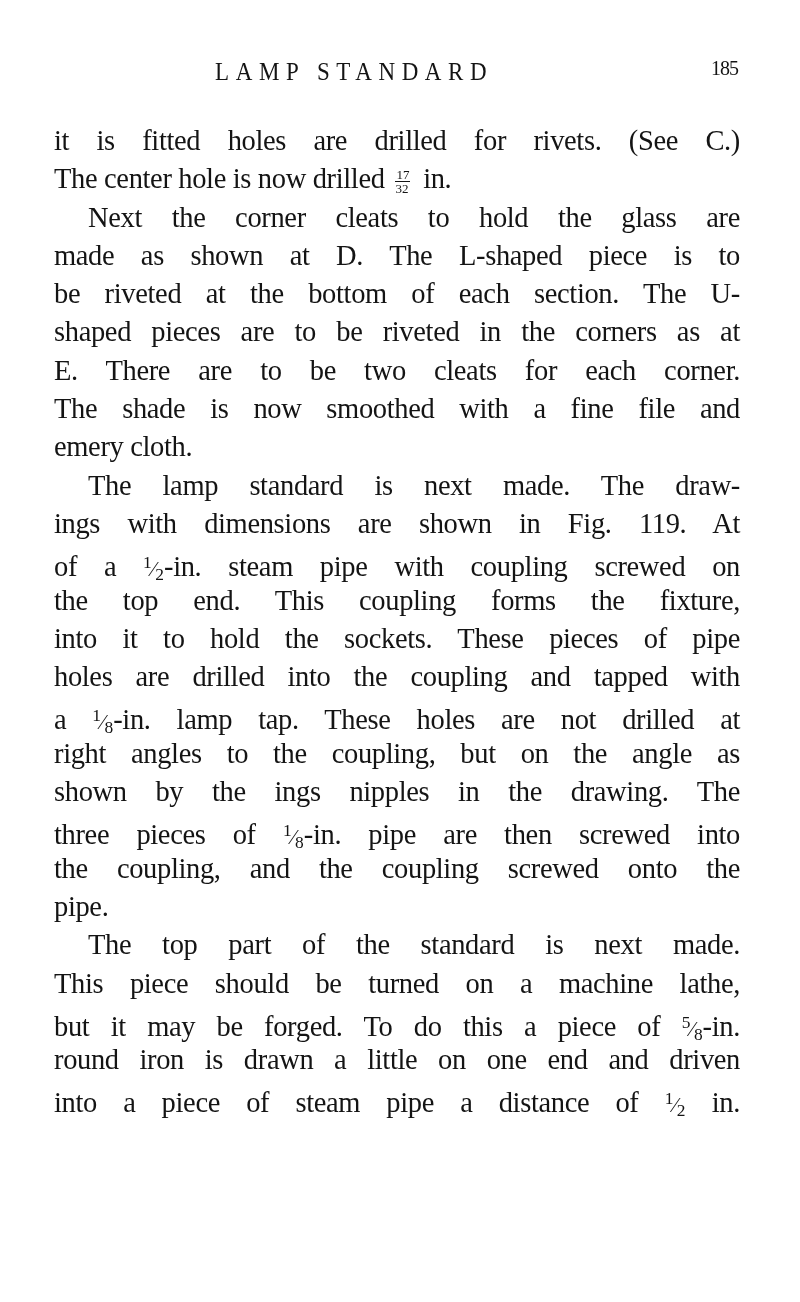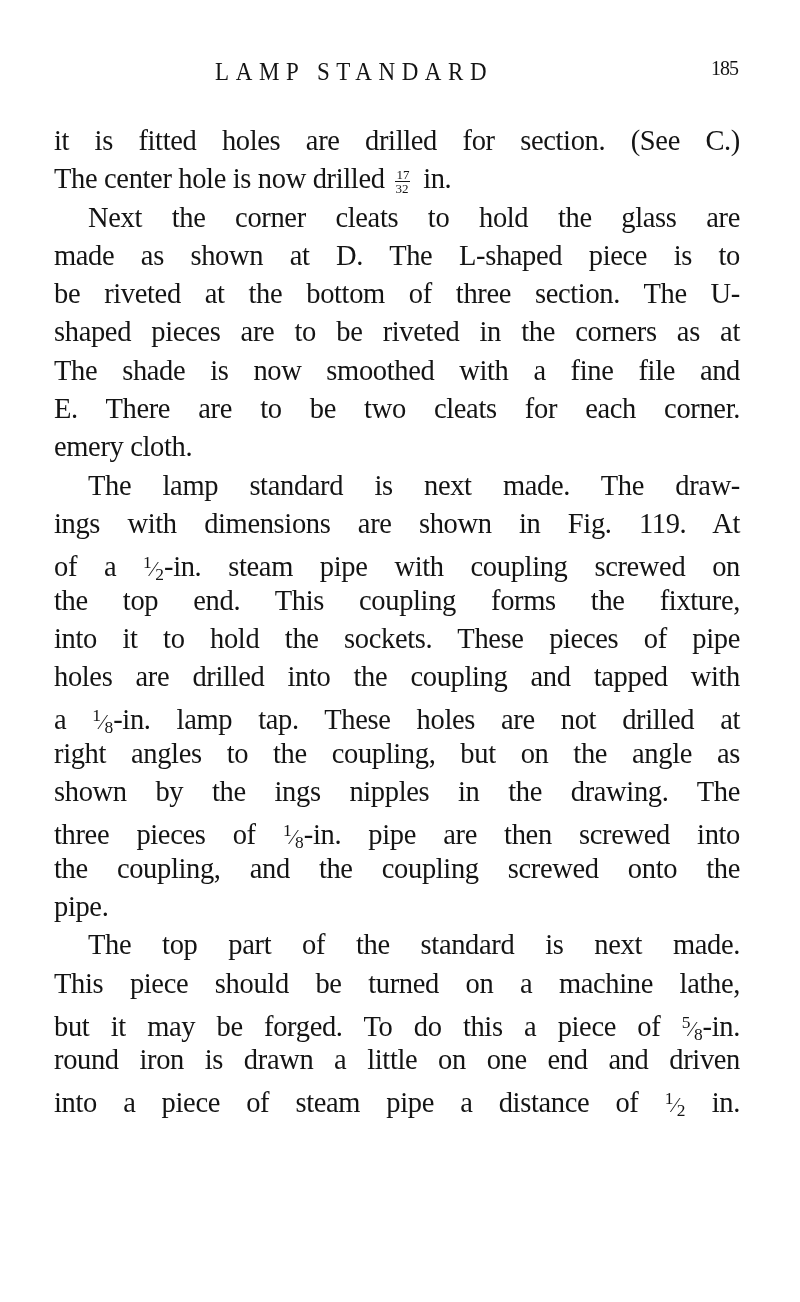--- a/index.html
+++ b/index.html
@@ -44,29 +44,29 @@
 <body>
 
 <div class="page">
   <div class="running-head">
     <span class="running-title">LAMP STANDARD</span>
     <span class="page-number">185</span>
   </div>
 
   <div class="body-text">
 
-    <div class="line"><span>it is fitted holes are drilled for section.   (See C.)</span></div>
+    <div class="line"><span>it is fitted holes are drilled for rivets.   (See C.)</span></div>
     <div class="line last"><span>The center hole is now drilled </span><span class="stackfrac"><span class="num">17</span><span class="den">32</span></span><span> in.</span></div>
 
     <div class="line indent"><span>Next the corner cleats to hold the glass are</span></div>
     <div class="line"><span>made as shown at D.  The L-shaped piece is to</span></div>
-    <div class="line"><span>be riveted at the bottom of three section.  The U-</span></div>
+    <div class="line"><span>be riveted at the bottom of each section.  The U-</span></div>
     <div class="line"><span>shaped pieces are to be riveted in the corners as at</span></div>
+    <div class="line"><span>E.  There are to be two cleats for each corner.</span></div>
     <div class="line"><span>The shade is now smoothed with a fine file and</span></div>
-    <div class="line"><span>E.  There are to be two cleats for each corner.</span></div>
     <div class="line last"><span>emery cloth.</span></div>
 
     <div class="line indent"><span>The lamp standard is next made.  The draw-</span></div>
     <div class="line"><span>ings with dimensions are shown in Fig. 119.  At</span></div>
     <div class="line"><span>of a </span><span class="frac"><sup>1</sup>⁄<sub>2</sub></span><span>-in. steam pipe with coupling screwed on</span></div>
     <div class="line"><span>the top end.  This coupling forms the fixture,</span></div>
     <div class="line"><span>into it to hold the sockets.  These pieces of pipe</span></div>
     <div class="line"><span>holes are drilled into the coupling and tapped with</span></div>
     <div class="line"><span>a </span><span class="frac"><sup>1</sup>⁄<sub>8</sub></span><span>-in. lamp tap.  These holes are not drilled at</span></div>
     <div class="line"><span>right angles to the coupling, but on the angle as</span></div>

